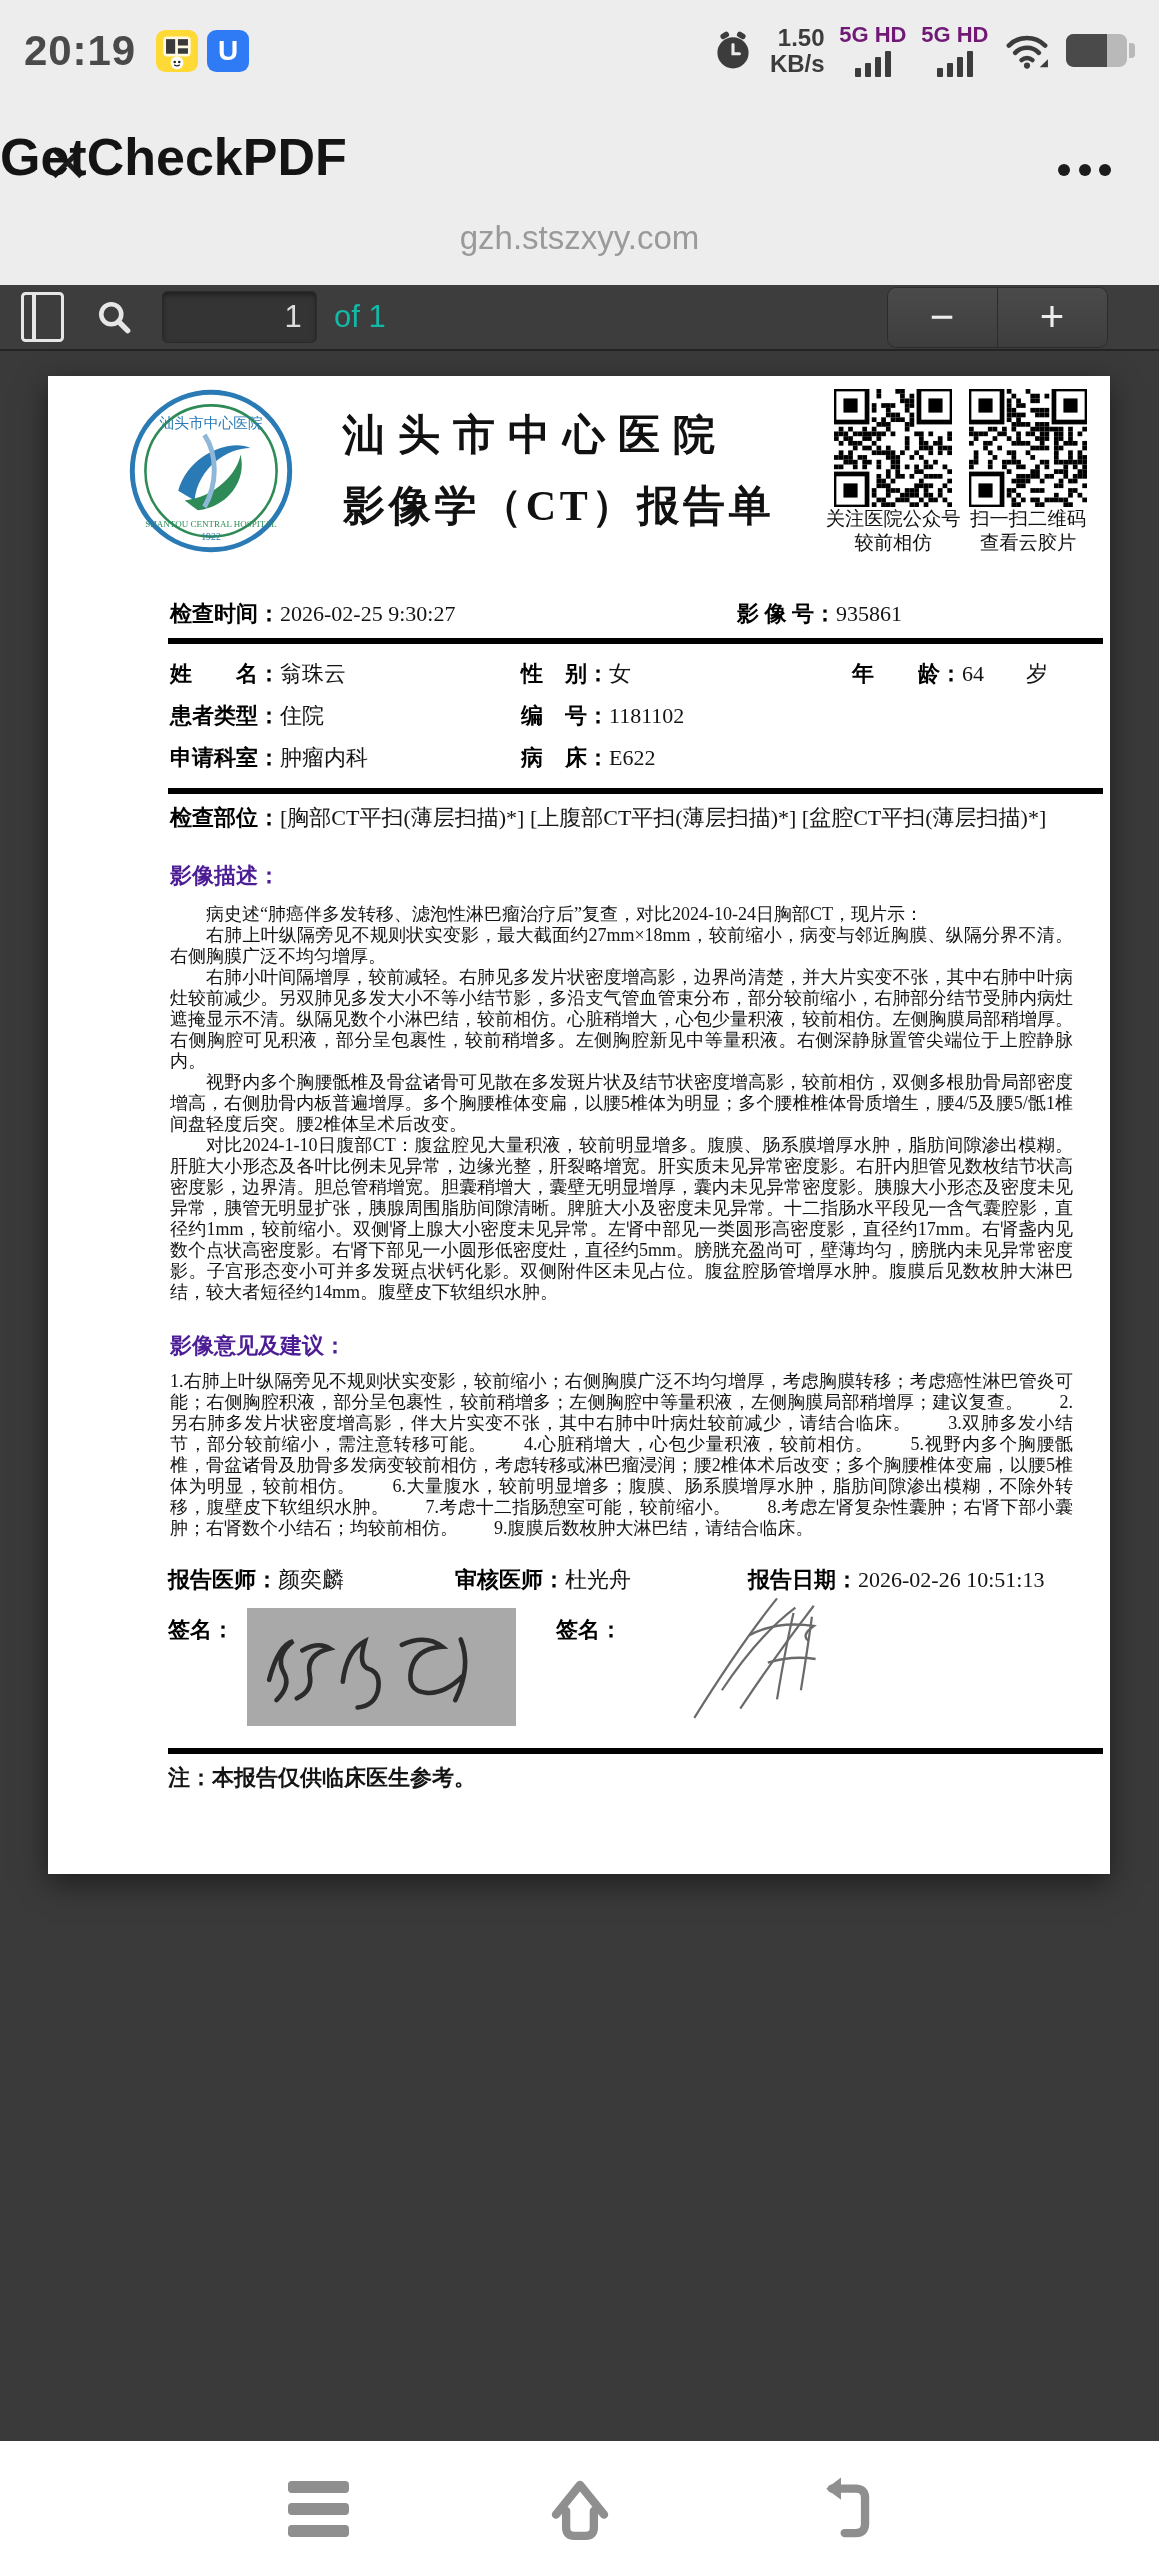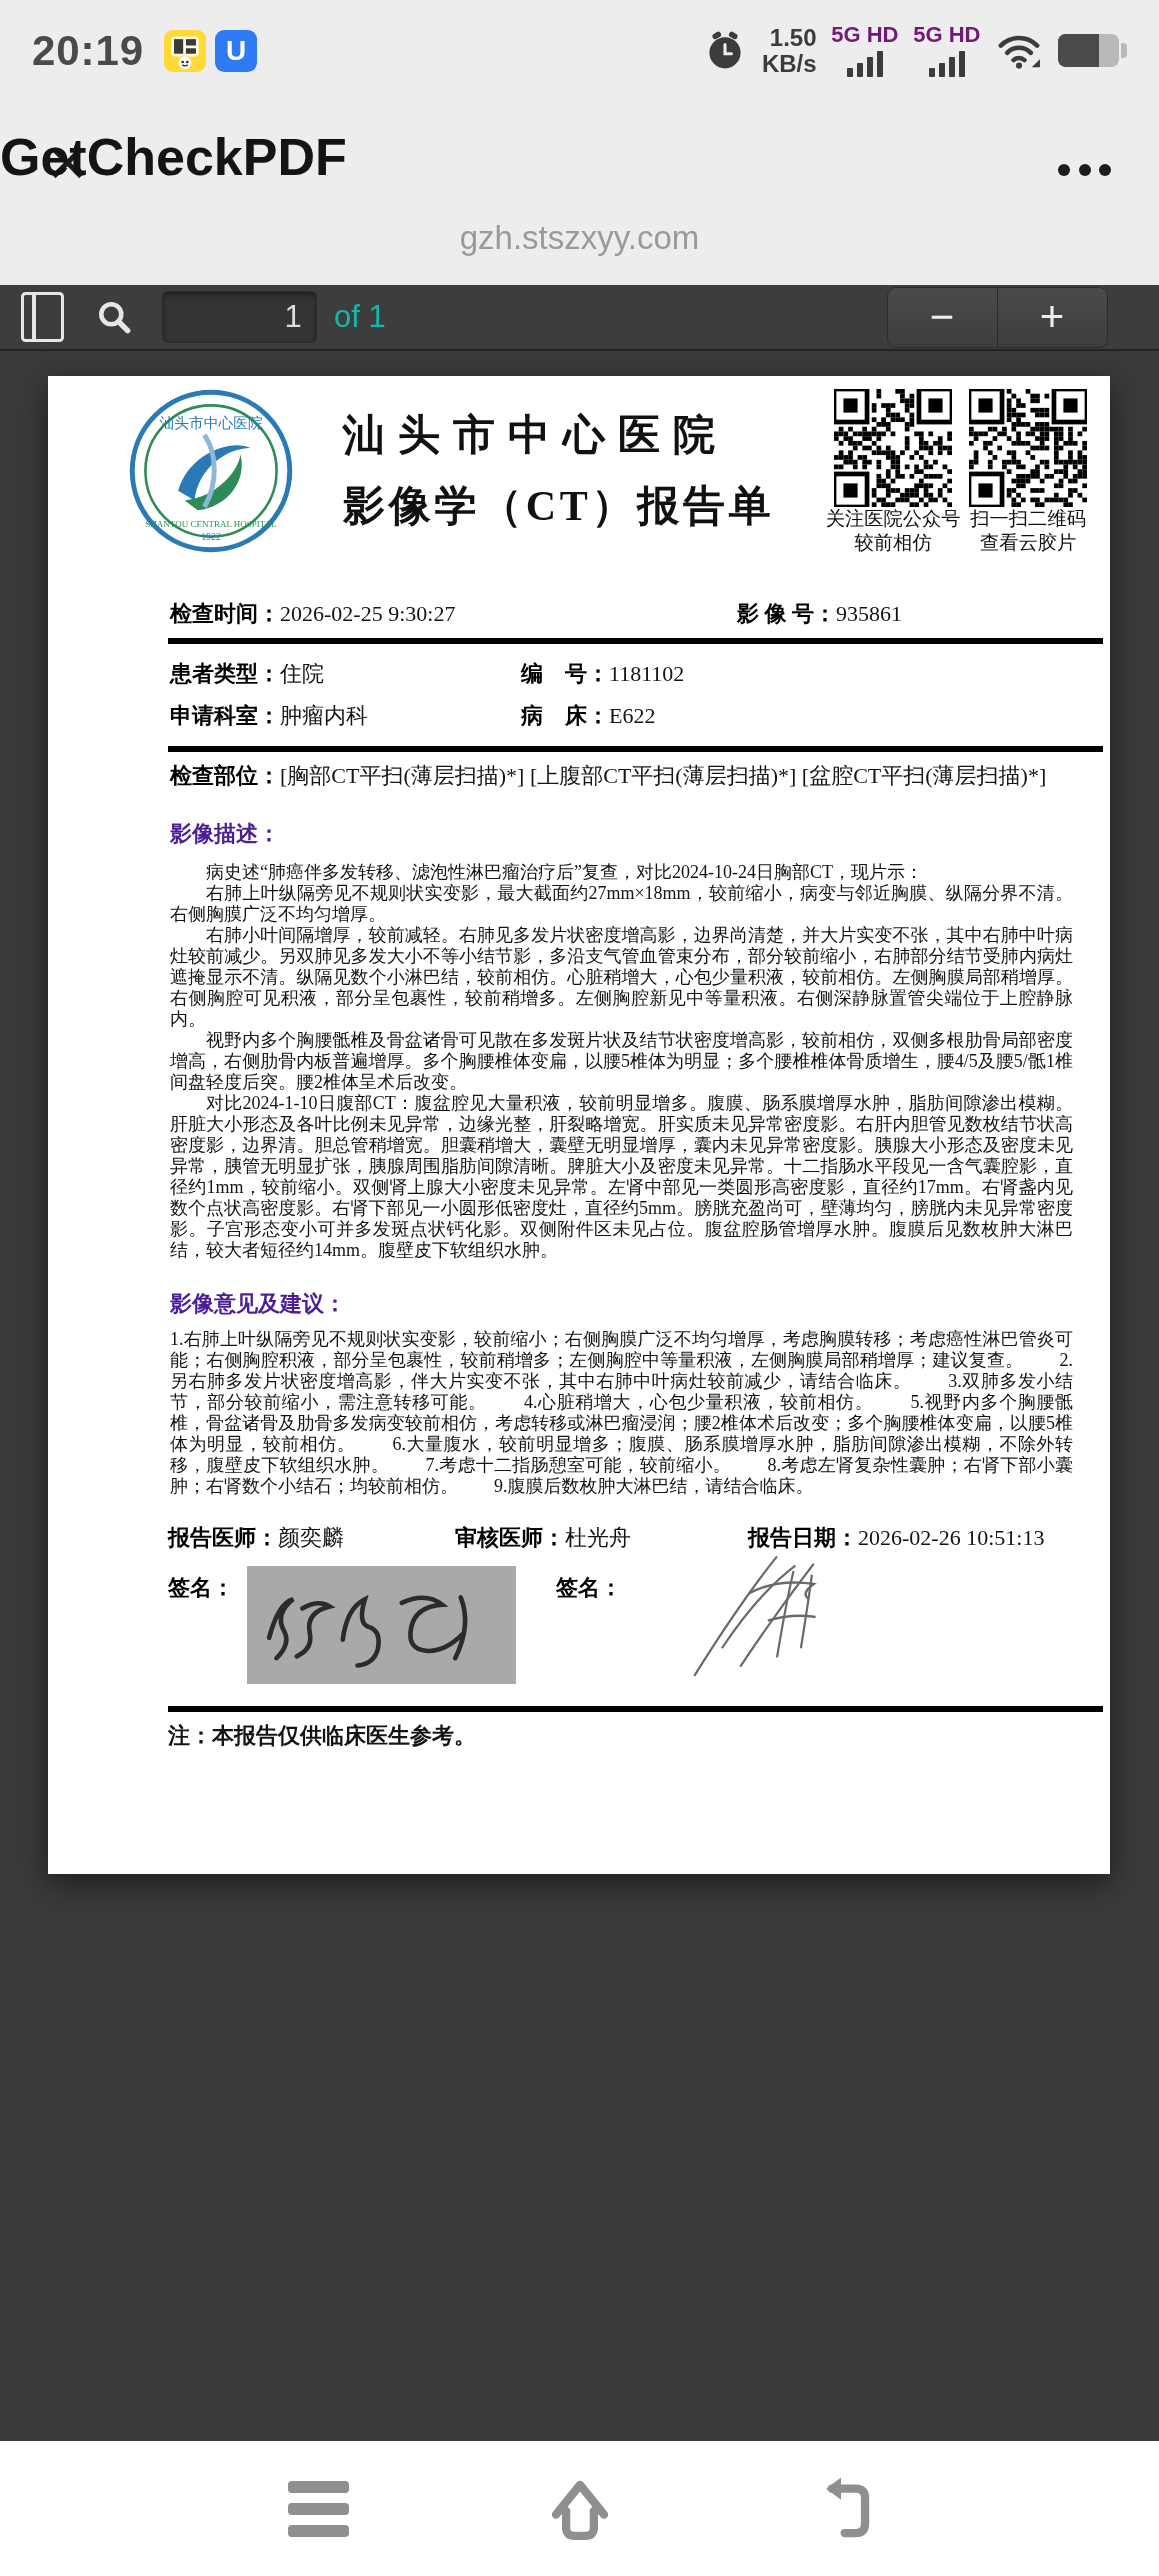--- a/index.html
+++ b/index.html
@@ -1,21 +1,21 @@
 <!DOCTYPE html>
 <html style="font-size:14.7px"><head>
 <meta charset="utf-8">
 <style>
   html,body{margin:0;padding:0;background:#222;}
   .screen{position:relative;width:1159px;height:2576px;background:#3a3a3a;overflow:hidden;
           font-family:"Liberation Sans",sans-serif;}
 
   
   .statusbar{position:absolute;top:0;left:0;width:100%;height:101px;background:#ededed;
-             display:flex;align-items:center;padding:0 32px;box-sizing:border-box;}
+             display:flex;align-items:center;padding:0 24px;box-sizing:border-box;}
   .sb-time{font-size:42px;font-weight:bold;color:#4a4a4a;letter-spacing:0.9px;}
   .sb-appicons{display:flex;gap:9.2px;margin-left:20px;}
   .sb-app{width:42px;height:42px;border-radius:9.2px;position:relative;}
   .sb-app.yellow{background:#ffd935;}
   .sb-app.blue{background:#2f7bf5;display:flex;align-items:center;justify-content:center;}
   .sb-app.blue span{color:#fff;font-weight:bold;font-size:28px;line-height:1;}
   .sb-right{margin-left:auto;display:flex;align-items:center;gap:14.7px;}
   .sb-speed{display:flex;flex-direction:column;align-items:flex-end;line-height:1.05;
             font-size:24px;color:#3c3c3c;font-weight:bold;}
   .sb-sim{display:flex;flex-direction:column;align-items:center;}
@@ -643,20 +643,25 @@
 
       <div class="meta-row1">
         <div><span class="lab">检查时间：</span><span>2026-02-25 9:30:27</span></div>
         <div class="right"><span class="lab">影 像 号：</span><span>935861</span></div>
       </div>
 
       <div class="rule"></div>
 
       <div class="pgrid">
         <div class="row">
+          <div><span class="lab">姓　　名：</span><span>翁珠云</span></div>
+          <div><span class="lab">性　别：</span><span>女</span></div>
+          <div><span class="lab">年　　龄：</span><span>64</span><span class="age-unit">岁</span></div>
+        </div>
+        <div class="row">
           <div><span class="lab">患者类型：</span><span>住院</span></div>
           <div><span class="lab">编　号：</span><span>1181102</span></div>
           <div></div>
         </div>
         <div class="row">
           <div><span class="lab">申请科室：</span><span>肿瘤内科</span></div>
           <div><span class="lab">病　床：</span><span>E622</span></div>
           <div></div>
         </div>
       </div>

